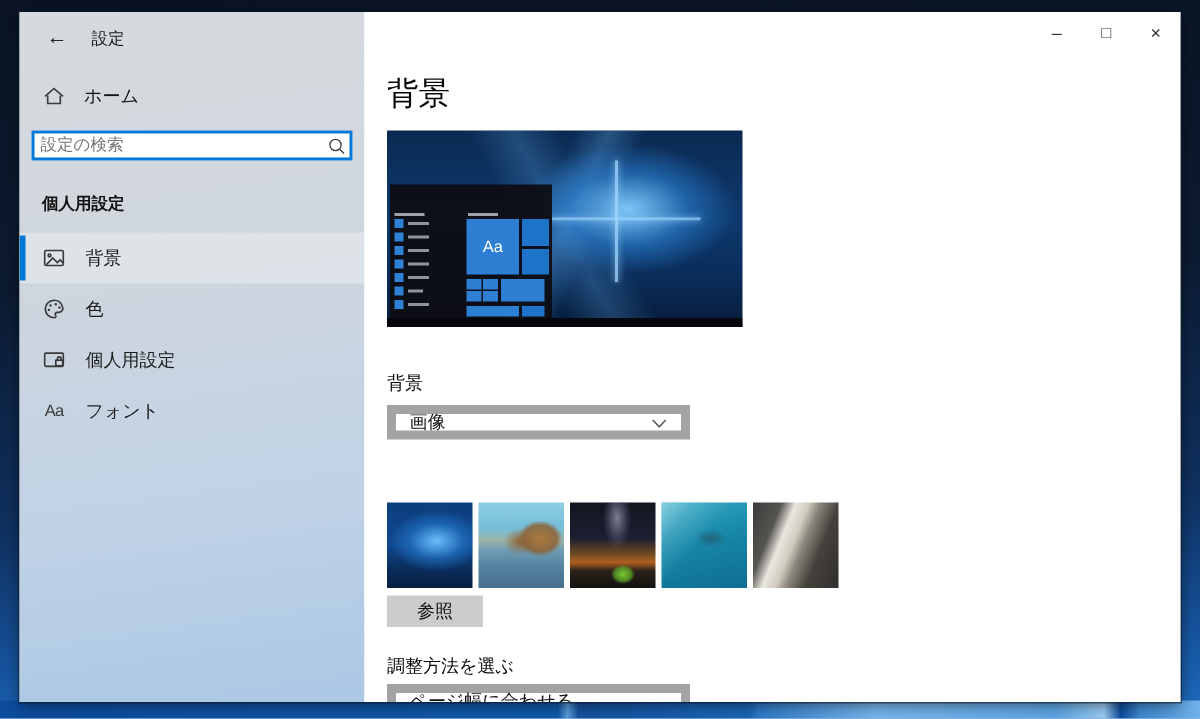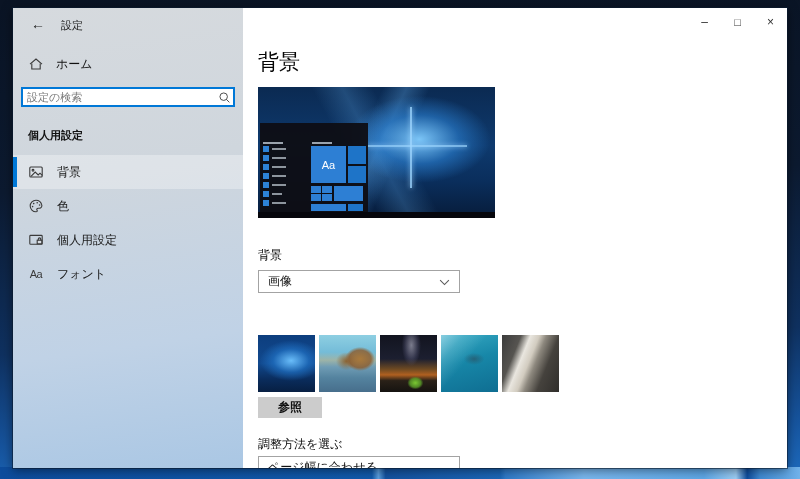--- a/index.html
+++ b/index.html
@@ -68,21 +68,21 @@
   .sp-row-sq { position:absolute; width:6px; height:6px; background:#2d82d6; left:3px; }
   .sp-row-ln { position:absolute; width:14px; height:2px; background:#8d959e; left:12px; }
   .tile { position:absolute; background:#2d7fd4; }
   .tile.dk { background:#1e74c8; }
   .tile-aa { display:flex; align-items:center; justify-content:center;
     color:#fff; font-size:11px; }
   .taskbar-strip { position:absolute; left:0; right:0; bottom:0; height:6px; background:#06060c; }
   
   .bg-label { position:absolute; left:15px; top:239px; font-size:12px; color:#0a0a0a; }
   .select { position:absolute; left:15px; width:202px; height:23px; background:#fff;
-    border:1px solid #a3a3a3; display:flex; align-items:center; justify-content:space-between;
+    border:6px solid #a3a3a3; display:flex; align-items:center; justify-content:space-between;
     padding:0 9px; font-size:12px; color:#111; }
   .select1 { top:262px; }
   .select2 { top:448px;text-align:right; }
   .choose-label { position:absolute; left:15px; top:305px; font-size:12px; color:#0a0a0a; }
   .thumbs { position:absolute; left:15px; top:327px; display:flex; gap:4px; }
   .thumb { width:57px; height:57px; }
   .t-hero { background:
       radial-gradient(40px 26px at 58% 45%, rgba(110,195,255,.95), rgba(35,120,205,.6) 45%, rgba(10,55,110,0) 78%),
       linear-gradient(180deg,#0d3e7e 0%,#11498e 50%,#0a2c5c 78%,#071f42 100%); }
   .t-beach { background:
@@ -94,21 +94,21 @@
       radial-gradient(12px 26px at 55% 18%, rgba(205,205,225,.55), rgba(120,120,160,.25) 55%, rgba(40,40,70,0) 80%),
       linear-gradient(180deg,#12141f 0%,#1c1f30 42%,#6e4a22 60%,#b06020 70%,#2a2118 80%,#151310 100%); }
   .t-under { background:
       linear-gradient(130deg, rgba(220,245,255,.5) 0%, rgba(160,220,235,.25) 22%, rgba(40,140,170,0) 45%),
       radial-gradient(14px 8px at 58% 42%, rgba(40,90,110,.8), rgba(30,90,115,0) 75%),
       linear-gradient(165deg,#36a8c2 0%,#1787a8 45%,#0f6e92 100%); }
   .t-rock { background:
       linear-gradient(112deg,#3c3c3c 0%,#565450 24%,#e9e6df 36%,#d2ccc0 47%,#8d887e 56%,#45423d 72%,#302e2b 100%); }
   .browse-btn { position:absolute; left:15px; top:389px; width:64px; height:21px;
     background:#cccccc; display:flex; align-items:center; justify-content:center;
-    font-size:12px; color:#111;font-weight:bold; }
+    font-size:12px; color:#111; }
   .fit-label { position:absolute; left:15px; top:428px; font-size:12px; color:#0a0a0a; }
   svg.ic { stroke:#3a3a3a; fill:none; stroke-width:1.1; }
   svg.ic .fl { fill:#3a3a3a; stroke:none; }
 </style>
 </head>
 <body>
 
 <div>
   <div class="bottom-streaks"></div>
 </div>

